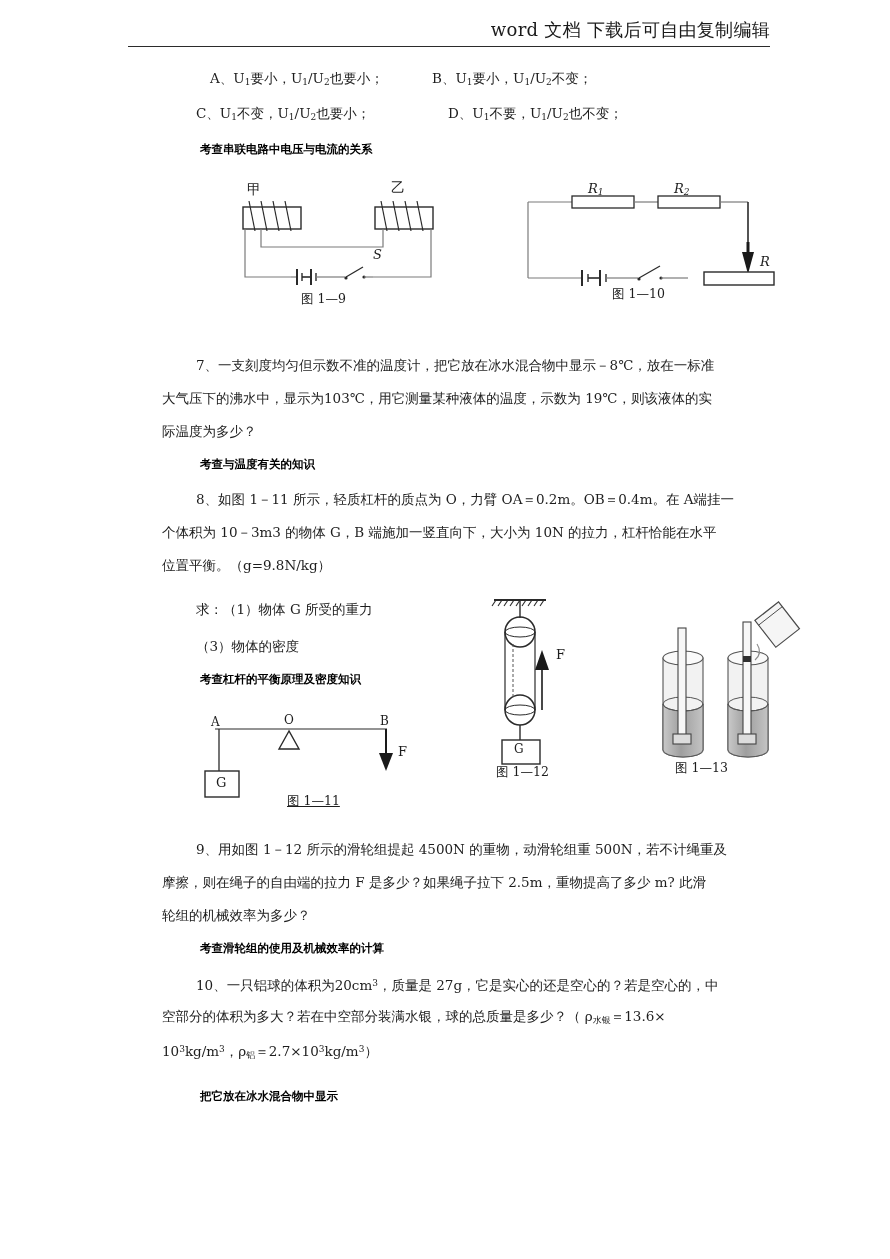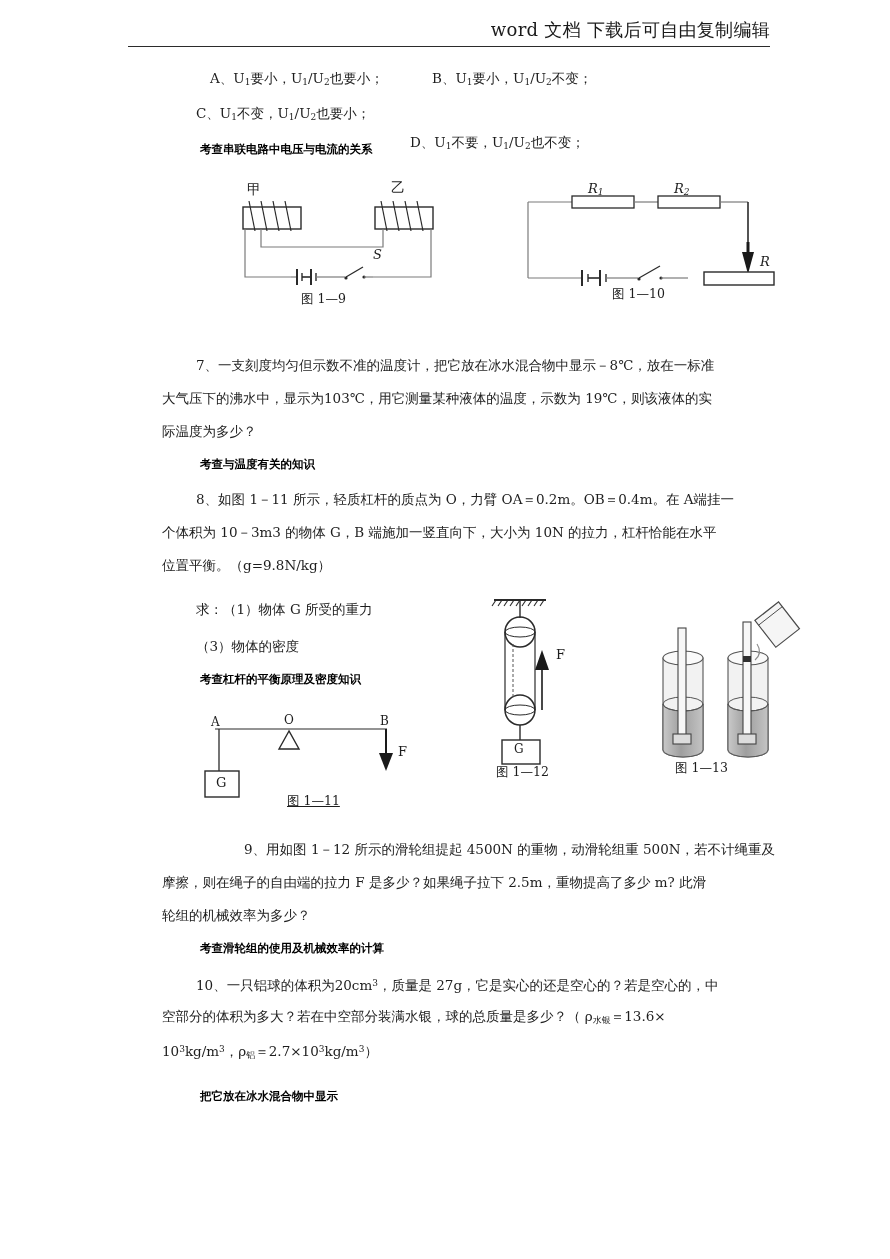--- a/index.html
+++ b/index.html
@@ -84,21 +84,21 @@
 
   <div class="ln" style="left:196px;top:70px;margin-left:14px;">
     <span>A、U</span><sub>1</sub><span>要小，U</span><sub>1</sub><span>/U</span><sub>2</sub><span>也要小；</span>
   </div>
   <div class="ln" style="left:432px;top:70px;">
     <span>B、U</span><sub>1</sub><span>要小，U</span><sub>1</sub><span>/U</span><sub>2</sub><span>不变；</span>
   </div>
   <div class="ln" style="left:196px;top:105px;">
     <span>C、U</span><sub>1</sub><span>不变，U</span><sub>1</sub><span>/U</span><sub>2</sub><span>也要小；</span>
   </div>
-  <div class="ln" style="left:410px;top:105px;margin-top:29px;">
+  <div class="ln" style="left:448px;top:105px;">
     <span>D、U</span><sub>1</sub><span>不要，U</span><sub>1</sub><span>/U</span><sub>2</sub><span>也不变；</span>
   </div>
 
   <div class="key" style="left:200px;top:142px;">考查串联电路中电压与电流的关系</div>
 
   <div class="fig" style="left:205px;top:185px;">
     <svg width="265" height="115" viewBox="0 0 265 115">
 
       <rect x="38" y="22" width="58" height="22" fill="none" stroke="#2a2a2a" stroke-width="1.4"></rect>
 
@@ -274,21 +274,21 @@
 
       <g transform="rotate(-38 132 26)">
         <rect x="118" y="8" width="30" height="34" fill="#f5f5f5" stroke="#4a4a4a" stroke-width="1.2"></rect>
         <line x1="118" y1="14" x2="148" y2="14" stroke="#4a4a4a" stroke-width="0.9"></line>
       </g>
       <path d="M112,44 q6,9 -2,16" fill="none" stroke="#8a8a8a" stroke-width="1.1"></path>
     </svg>
     <div class="cap" style="left:30px;top:160px;">图 1—13</div>
   </div>
 
-  <div class="ln" style="left:196px;top:841px;margin-left:48px;">9、用如图 1－12 所示的滑轮组提起 4500N 的重物，动滑轮组重 500N，若不计绳重及</div>
+  <div class="ln" style="left:196px;top:841px;">9、用如图 1－12 所示的滑轮组提起 4500N 的重物，动滑轮组重 500N，若不计绳重及</div>
   <div class="ln" style="left:162px;top:874px;">摩擦，则在绳子的自由端的拉力 F 是多少？如果绳子拉下 2.5m，重物提高了多少 m? 此滑</div>
   <div class="ln" style="left:162px;top:907px;">轮组的机械效率为多少？</div>
   <div class="key" style="left:200px;top:941px;">考查滑轮组的使用及机械效率的计算</div>
 
   <div class="ln" style="left:196px;top:975px;">
     <span>10、一只铝球的体积为20cm</span><sup>3</sup><span>，质量是 27g，它是实心的还是空心的？若是空心的，中</span>
   </div>
   <div class="ln" style="left:162px;top:1008px;">
     <span>空部分的体积为多大？若在中空部分装满水银，球的总质量是多少？（ ρ</span><sub>水银</sub><span>＝13.6×</span>
   </div>

